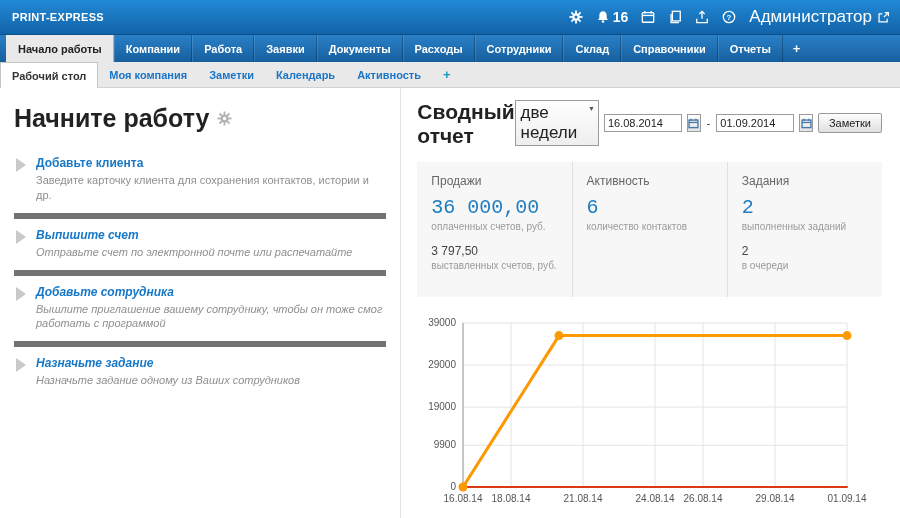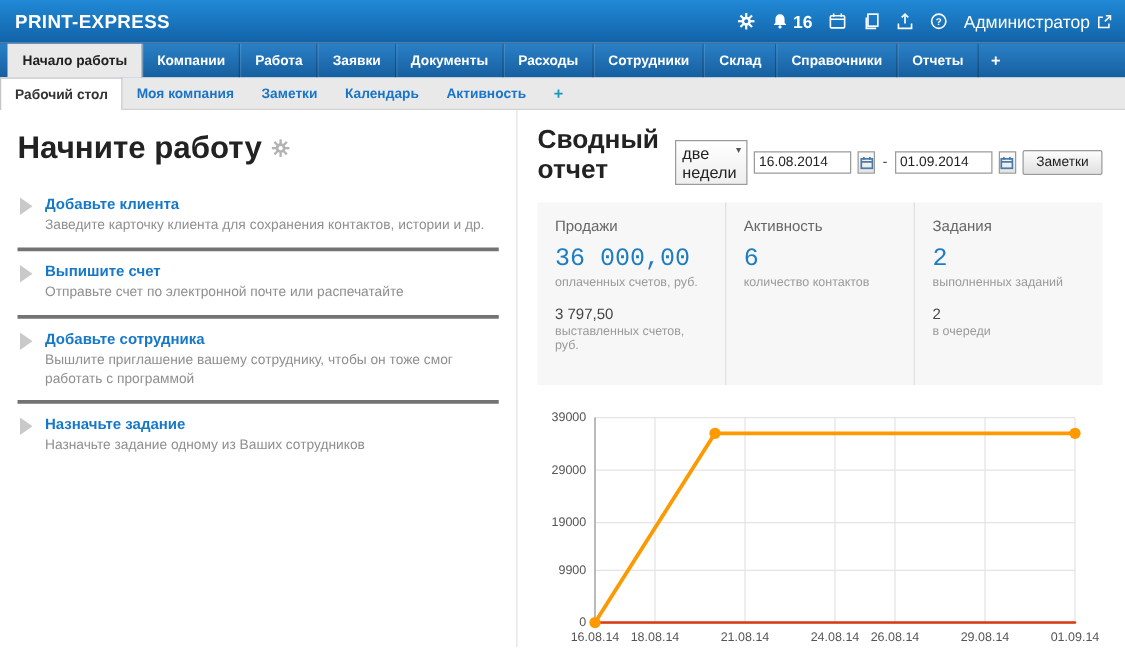--- a/index.html
+++ b/index.html
@@ -2,25 +2,25 @@
 <html><head>
 <meta charset="utf-8">
 <style>
   * { box-sizing: border-box; margin: 0; padding: 0; }
   html,body { width:900px; height:518px; }
   body { font-family:"Liberation Sans", sans-serif; font-size:12px; background:#fff; overflow:hidden; }
   .app { width:900px; height:518px; position:relative; background:#fff; overflow:hidden; }
 
   
   .topbar { height:34px; background:linear-gradient(#2189d6,#1263a8); display:flex; align-items:center; justify-content:space-between; padding:0 10px 0 12px; }
-  .logo { color:#fff; font-size:15px; font-weight:bold; letter-spacing:.3px; }
+  .logo { color:#fff; font-size:11px; font-weight:bold; letter-spacing:.3px; }
   .topbar-right { display:flex; align-items:center; gap:13px; color:#fff; }
   .tb-item { display:flex; align-items:center; gap:3px; color:#fff; cursor:pointer; }
   .tb-count { font-size:14px; font-weight:bold; color:#fff; }
-  .user-area { display:flex; align-items:center; gap:5px; font-size:14px; color:#fff; cursor:pointer; }
+  .user-area { display:flex; align-items:center; gap:5px; font-size:17px; color:#fff; cursor:pointer; }
 
   
   .mainnav { height:28px; background:linear-gradient(#2a80c6,#165f9f); border-top:1px solid #0d4f8d; display:flex; align-items:stretch; padding-left:6px; }
   .mtab { display:flex; align-items:center; padding:0 11px; color:#fff; font-size:11px; font-weight:bold; border-right:1px solid rgba(0,0,0,.25); border-left:1px solid rgba(255,255,255,.12); cursor:pointer; white-space:nowrap; }
   .mtab.active { background:#e9e9e9; color:#222; border-left-color:transparent; }
   .mtab.add { font-size:13px; border:none; padding:0 10px; }
 
   
   .subnav { height:26px; background:#e9e9e9; border-bottom:1px solid #d2d2d2; display:flex; align-items:stretch; padding-left:0; }
   .stab { display:flex; align-items:center; padding:0 11px; font-size:11px; font-weight:bold; color:#1a75c8; cursor:pointer; white-space:nowrap; }
@@ -29,30 +29,30 @@
 
   
   .content { display:flex; height:430px; }
   .col-left { width:418px; padding:14px 14px 0 14px; }
   .col-right { flex:1; padding:12px 18px 0 16px; border-left:1px solid #e3e3e3; }
 
   
   .gs-title-row { display:flex; align-items:center; gap:8px; margin:2px 0 14px 0; }
   .gs-heading { font-size:25px; font-weight:bold; color:#222; }
   .gs-item { display:flex; align-items:flex-start; gap:10px; padding:9px 0 10px 2px; }
-  .gs-item + .gs-item { border-top:3px solid #737373; }
+  .gs-item + .gs-item { border-top:6px solid #737373;font-style:italic; }
   .gs-arrow { width:0; height:0; margin-top:2px; border-top:7px solid transparent; border-bottom:7px solid transparent; border-left:10px solid #c9c9c9; flex:none; }
   .gs-link { color:#1778c8; font-weight:bold; font-size:12px; text-decoration:none; cursor:pointer; display:inline-block; margin-bottom:3px; }
   .gs-desc { color:#8f8f8f; font-size:11px; line-height:1.35; max-width:360px; }
 
   
-  .sr-header { display:flex; align-items:flex-end; margin-bottom:14px; }
+  .sr-header { display:flex; align-items:flex-start; margin-bottom:14px; }
   .sr-heading { font-size:21px; font-weight:bold; color:#222; }
   .sr-controls { margin-left:auto; display:flex; align-items:center; gap:5px; }
-  .period-select { position:relative; border:1px solid #9b9b9b; background:linear-gradient(#fff,#eee); font-size:13px; padding:2px 0 2px 5px; cursor:pointer; color:#222; }
+  .period-select { position:relative; border:1px solid #9b9b9b; background:linear-gradient(#fff,#eee); font-size:17px; padding:2px 12px 2px 5px; cursor:pointer; color:#222; }
   .period-select::after { content:"▼"; position:absolute; right:3px; top:4px; font-size:7px; color:#555; }
   .date-input { width:78px; height:18px; border:1px solid #9b9b9b; font-size:11px; padding:1px 3px; font-family:"Liberation Sans",sans-serif; color:#222; }
   .cal-btn { width:18px; height:18px; border:1px solid #9b9b9b; background:linear-gradient(#fdfdfd,#e4e4e4); display:flex; align-items:center; justify-content:center; cursor:pointer; padding:0; color:#4a7aa8; }
   .dash { color:#333; font-size:11px; padding:0 1px; }
   .refresh-btn { height:20px; border:1px solid #999; background:linear-gradient(#fdfdfd,#e0e0e0); font-size:11px; padding:0 10px; border-radius:2px; cursor:pointer; color:#222; font-family:"Liberation Sans",sans-serif; }
 
   
   .stats { display:flex; background:#f7f7f7; margin-bottom:16px; }
   .stat-col { flex:1; padding:12px 14px 14px 14px; }
   .stat-col + .stat-col { border-left:1px solid #e0e0e0; }

